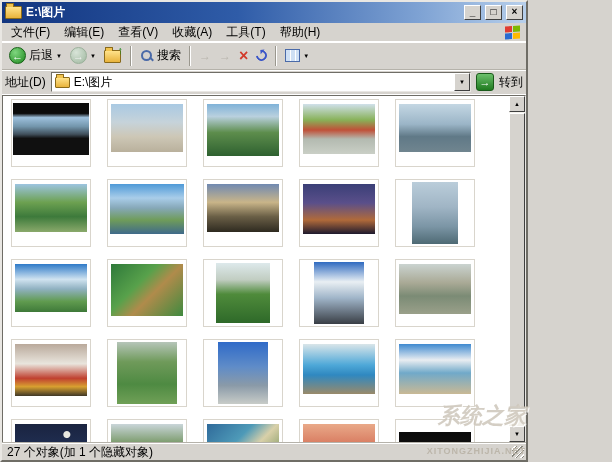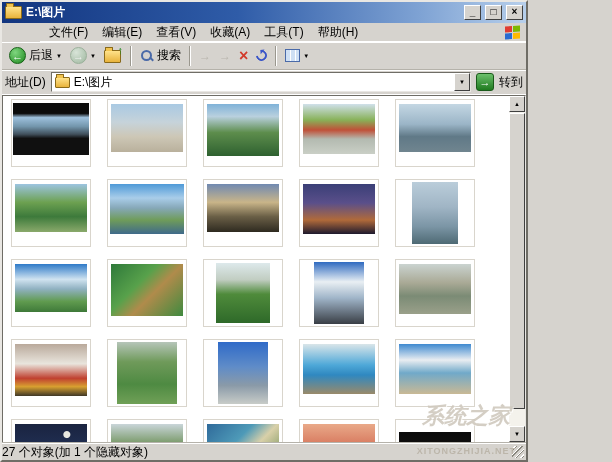--- a/index.html
+++ b/index.html
@@ -13,21 +13,21 @@
   .title-text{flex:1;color:#fff;font-weight:bold;font-size:12px;white-space:nowrap;}
   .winbtn{width:17px;height:15px;box-sizing:border-box;background:#d6d3ce;
     border:1px solid;border-color:#fff #404040 #404040 #fff;
     font-size:10px;line-height:11px;text-align:center;font-weight:bold;color:#000;}
   .folder-icon{position:relative;width:15px;height:11px;background:linear-gradient(180deg,#ffe28a,#e8b33c);
     border:1px solid #8a6a1a;border-radius:1px;flex:0 0 auto;}
   .folder-icon::before{content:"";position:absolute;top:-4px;left:0;width:6px;height:3px;
     background:#f2c44f;border:1px solid #8a6a1a;border-bottom:none;border-radius:1px 1px 0 0;}
   
   .menubar{height:18px;flex:0 0 18px;display:flex;align-items:center;padding:0 2px;
-    font-size:12px;border-bottom:1px solid #fff;box-shadow:0 1px 0 #b5b2aa;margin-left:38px;}
+    font-size:12px;border-bottom:1px solid #fff;box-shadow:0 1px 0 #b5b2aa;}
   .menu-item{padding:1px 7px;white-space:nowrap;}
   .winlogo{margin-left:auto;margin-right:4px;display:grid;grid-template-columns:7px 7px;
     grid-template-rows:6px 6px;gap:1px;transform:skewY(-4deg);}
   .winlogo i{display:block;}
   
   .toolbar{height:27px;flex:0 0 27px;display:flex;align-items:center;padding:0 4px;gap:2px;
     border-bottom:1px solid #b5b2aa;box-shadow:inset 0 1px 0 #fff;font-size:12px;}
   .tbtn{display:flex;align-items:center;gap:3px;padding:2px 3px;white-space:nowrap;}
   .sep{width:0;height:20px;border-left:1px solid #9a978e;border-right:1px solid #fff;margin:0 3px;}
   .nav-circle{width:17px;height:17px;border-radius:50%;text-align:center;line-height:17px;
@@ -72,25 +72,25 @@
   
   .scrollbar{flex:0 0 16px;position:relative;background:#f4f2ec;display:flex;flex-direction:column;}
   .scroll-btn{height:16px;flex:0 0 16px;box-sizing:border-box;background:#d6d3ce;
     border:1px solid;border-color:#fff #404040 #404040 #fff;
     font-size:6px;text-align:center;line-height:14px;color:#000;}
   .scroll-btn.down{margin-top:auto;}
   .scroll-thumb{position:absolute;top:17px;left:0;width:16px;height:296px;box-sizing:border-box;
     background:#d6d3ce;border:1px solid;border-color:#fff #404040 #404040 #fff;}
   
   .statusbar{height:16px;flex:0 0 16px;display:flex;align-items:center;font-size:12px;
-    border-top:1px solid #fff;box-shadow:0 -1px 0 #b5b2aa;color:#000;}
+    padding-left:5px;border-top:1px solid #fff;box-shadow:0 -1px 0 #b5b2aa;color:#000;}
   .grip{position:absolute;right:2px;bottom:2px;width:12px;height:12px;
     background:repeating-linear-gradient(135deg,transparent 0 2px,#fff 2px 3px,#8a887f 3px 4px);}
   
-  .watermark{position:absolute;right:10px;bottom:4px;z-index:6;text-align:center;pointer-events:none;}
+  .watermark{position:absolute;right:0;bottom:4px;z-index:6;text-align:right;pointer-events:none;}
   .wm1{font-size:22px;font-weight:bold;font-style:italic;color:rgba(205,198,186,0.85);
     text-shadow:1px 1px 0 rgba(255,255,255,0.8);line-height:20px;}
   .wm2{font-size:9px;letter-spacing:1px;color:rgba(185,178,166,0.9);font-weight:bold;margin-top:20px;}
 </style>
 </head>
 <body>
 
 <div class="window">
 
   <div class="titlebar">

